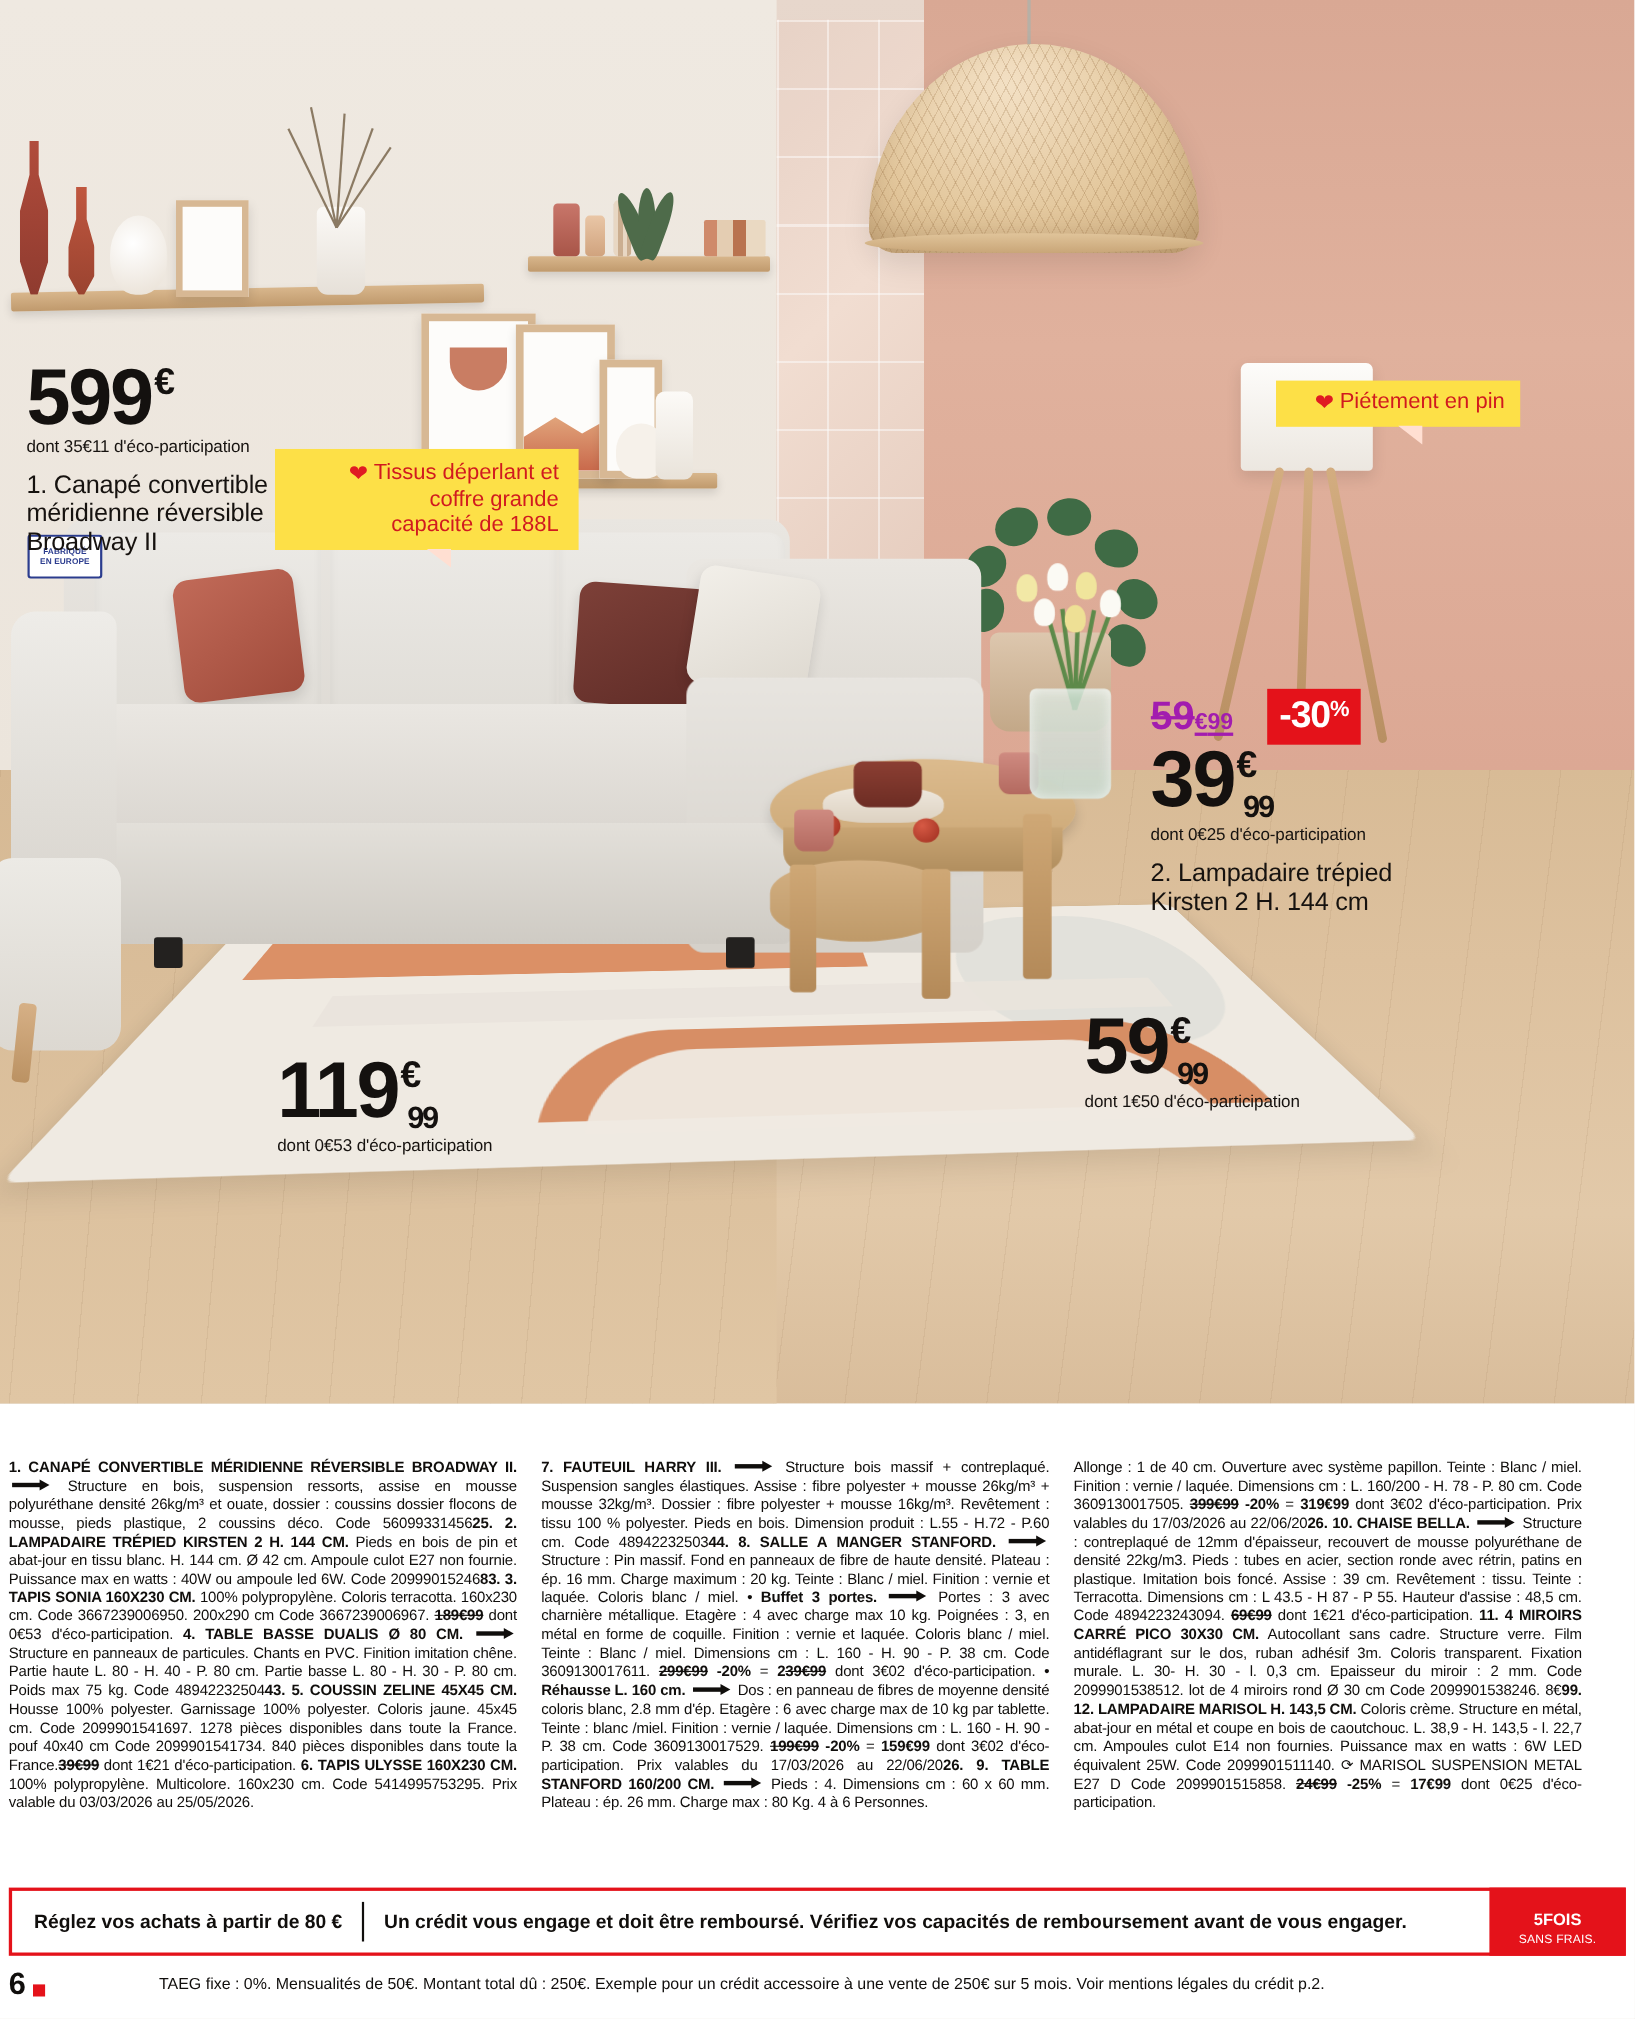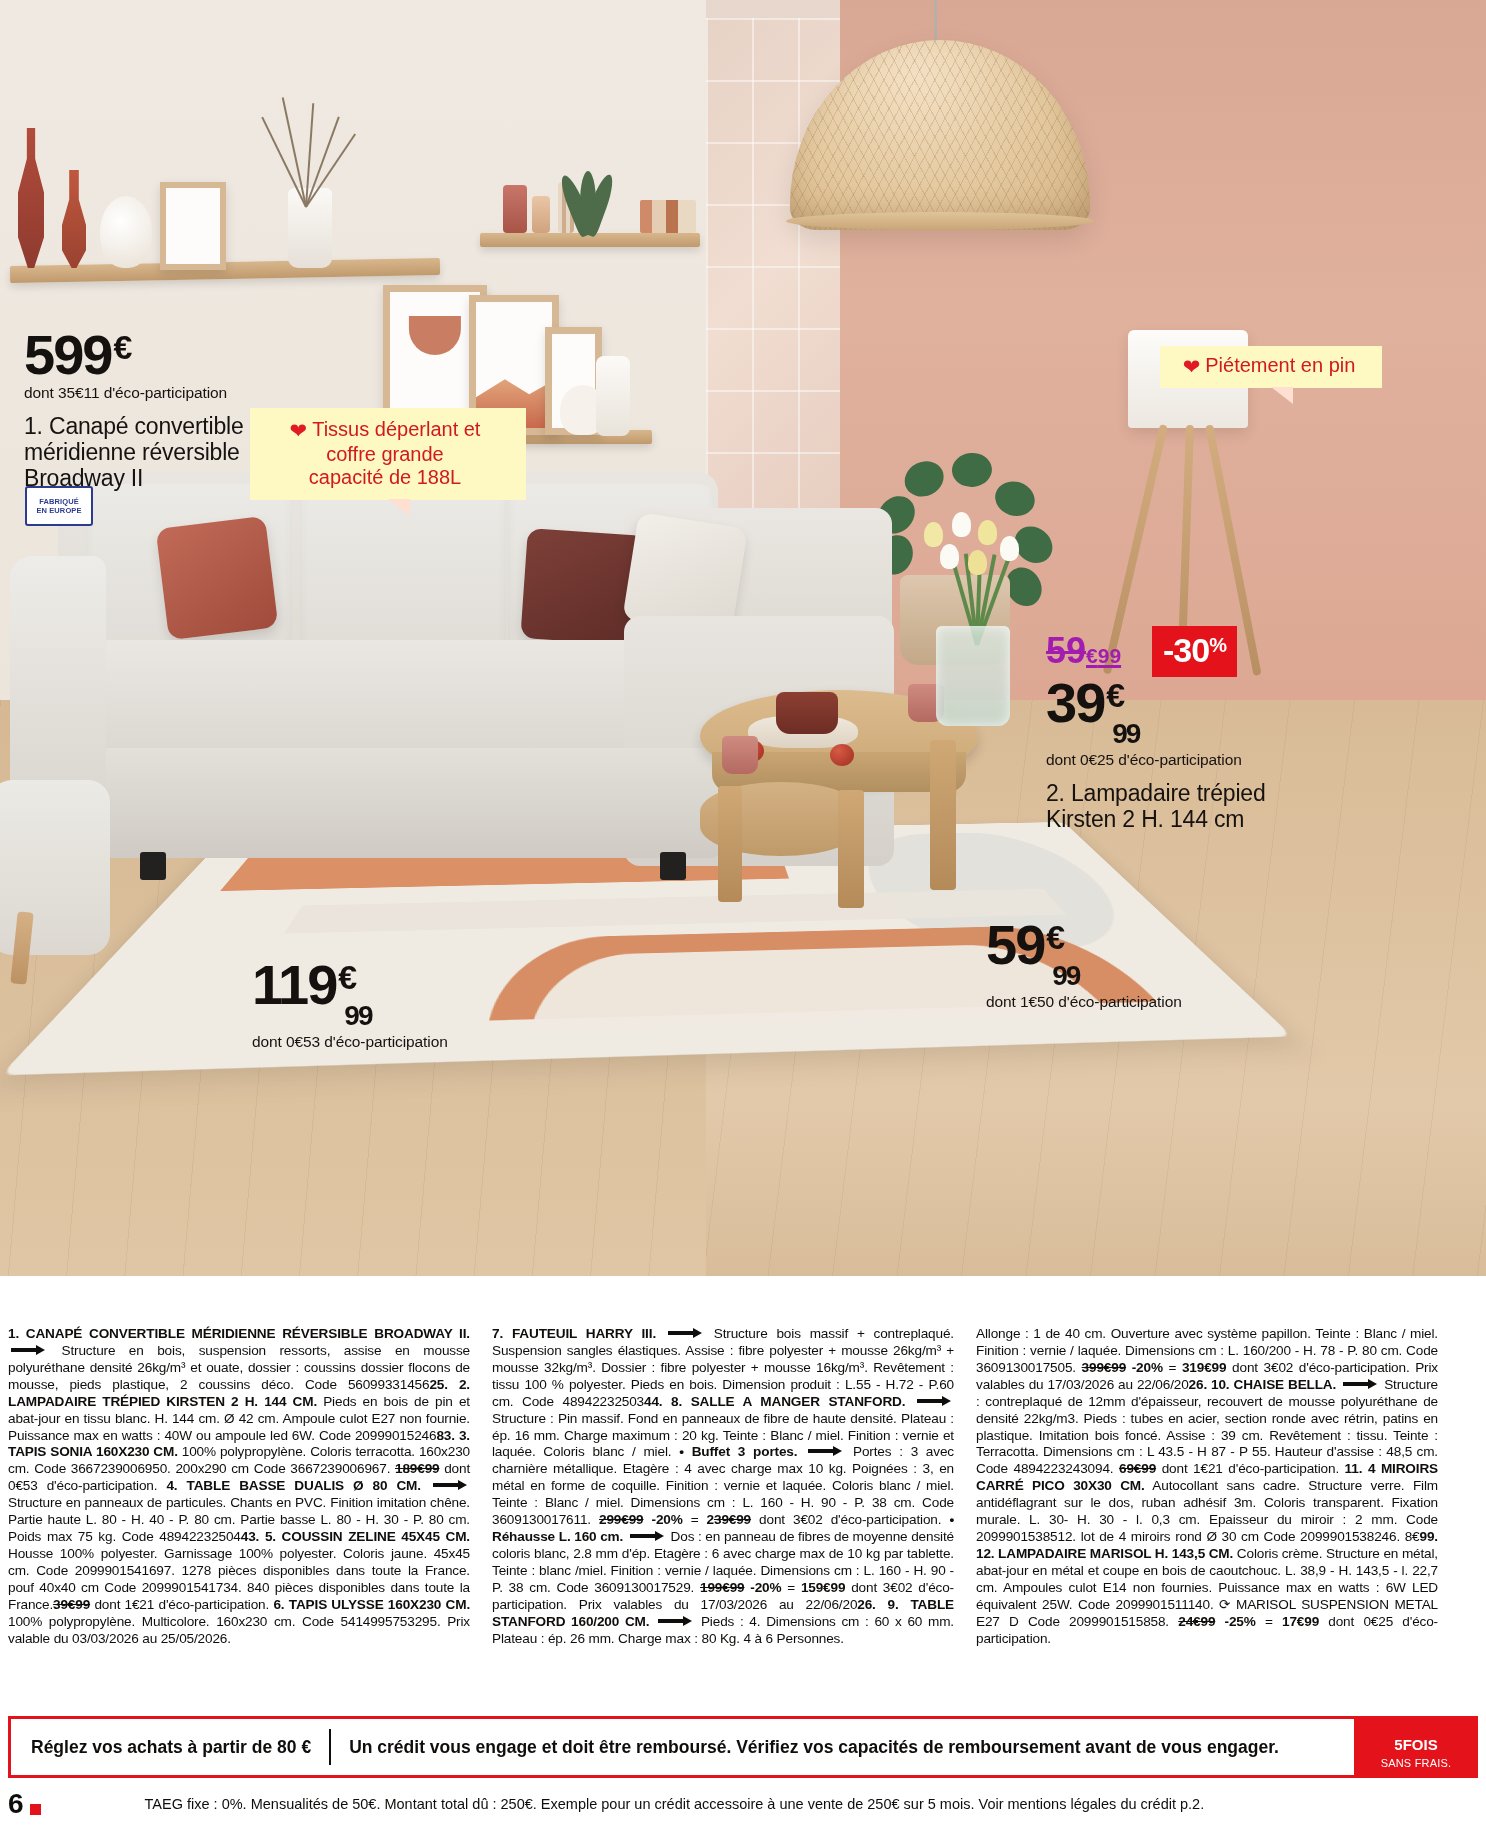--- a/index.html
+++ b/index.html
@@ -317,38 +317,38 @@
     background: radial-gradient(circle at 35% 30%, #d75a45, #9e2e1f);
   }
   .ap-a { left: 740px; top: 740px; } .ap-b { left: 830px; top: 744px; }
 
   
   .price-block { position: absolute; }
   .price-main {
     font-weight: 700; letter-spacing: -2px; line-height: .88;
     color: #14110f; display: flex; align-items: flex-start;
   }
-  .price-int { font-size: 56px; font-weight: 800; }
+  .price-int { font-size: 72px; font-weight: 800; }
   .price-eur-wrap {
     display: flex; flex-direction: column; align-items: flex-start;
     margin-left: 2px; margin-top: 4px;
   }
   .price-eur { font-size: 34px; font-weight: 800; line-height: .8; }
   .price-cts { font-size: 28px; font-weight: 800; line-height: .9; margin-top: 12px; margin-left: 6px;}
   .eco {
     font-size: 15.5px; color: #16120f; margin-top: 5px; letter-spacing: -.1px;
   }
   .prod-title {
     font-size: 23px; line-height: 1.13; color: #16120f; margin-top: 11px;
     letter-spacing: -.2px;
   }
 
   .callout {
-    position: absolute; background: #fef9c3; color: #d11a1f;
-    font-size: 20px; line-height: 1.14; text-align: center;
+    position: absolute; background: #fde047; color: #d11a1f;
+    font-size: 20px; line-height: 1.14; text-align: right;
     padding: 10px 18px 11px 12px; font-weight: 400;
   }
   .callout .heart {
     color: #e01b22; font-size: 21px; margin-right: 5px; vertical-align: -2px;
   }
   .callout::after {
     content: ""; position: absolute; left: 50%; bottom: -16px;
     border-left: 22px solid transparent; border-top: 17px solid #ffdfd2;
   }
 

